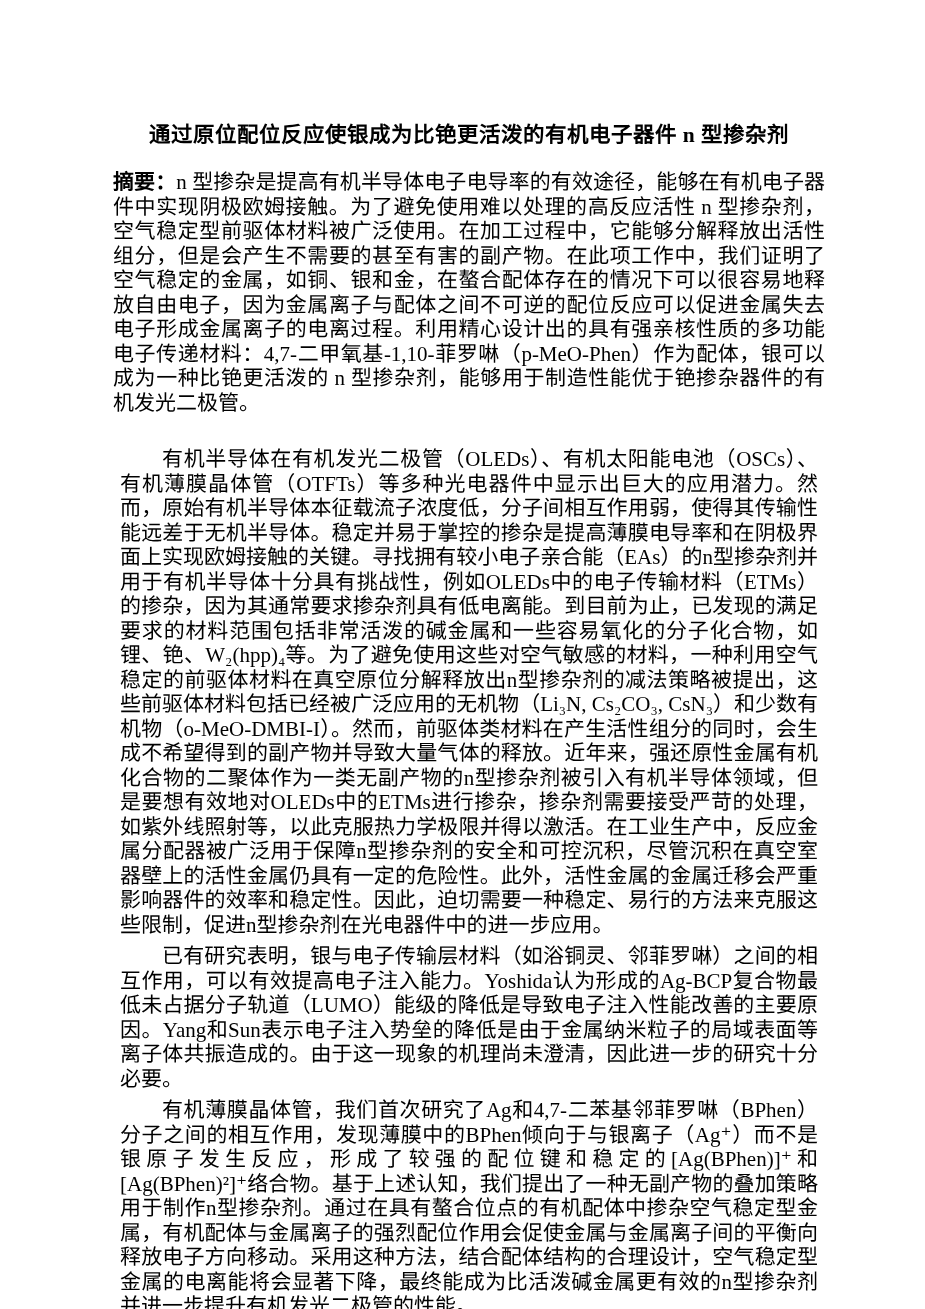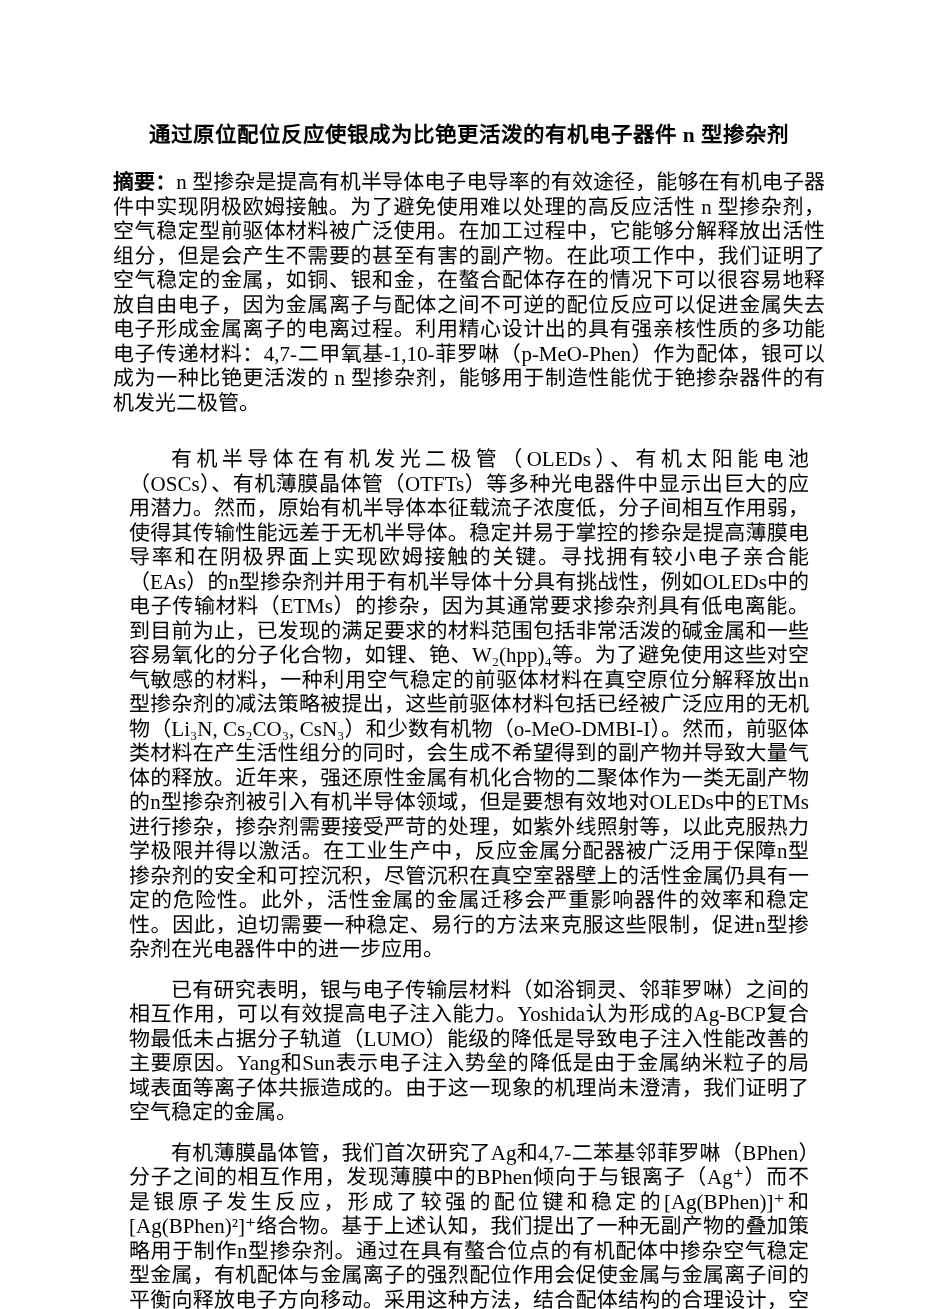--- a/index.html
+++ b/index.html
@@ -29,34 +29,34 @@
   }
   .abstract {
     margin: 0 0 32px 0;
     text-align: justify;
     text-justify: inter-ideograph;
   }
   .abstract-label {
     font-weight: bold;
   }
   .body-para {
-    margin: 16px;
+    margin: 7px;
     text-indent: 2em;
     text-align: justify;
     text-justify: inter-ideograph;
   }
 </style>
 </head>
 <body>
 
 <div class="page">
 
   <h1 class="doc-title">通过原位配位反应使银成为比铯更活泼的有机电子器件 n 型掺杂剂</h1>
 
   <p class="abstract"><span class="abstract-label">摘要：</span><span>n 型掺杂是提高有机半导体电子电导率的有效途径，能够在有机电子器件中实现阴极欧姆接触。为了避免使用难以处理的高反应活性 n 型掺杂剂，空气稳定型前驱体材料被广泛使用。在加工过程中，它能够分解释放出活性组分，但是会产生不需要的甚至有害的副产物。在此项工作中，我们证明了空气稳定的金属，如铜、银和金，在螯合配体存在的情况下可以很容易地释放自由电子，因为金属离子与配体之间不可逆的配位反应可以促进金属失去电子形成金属离子的电离过程。利用精心设计出的具有强亲核性质的多功能电子传递材料：4,7-二甲氧基-1,10-菲罗啉（p-MeO-Phen）作为配体，银可以成为一种比铯更活泼的 n 型掺杂剂，能够用于制造性能优于铯掺杂器件的有机发光二极管。</span></p>
 
   <p class="body-para">有机半导体在有机发光二极管（OLEDs）、有机太阳能电池（OSCs）、有机薄膜晶体管（OTFTs）等多种光电器件中显示出巨大的应用潜力。然而，原始有机半导体本征载流子浓度低，分子间相互作用弱，使得其传输性能远差于无机半导体。稳定并易于掌控的掺杂是提高薄膜电导率和在阴极界面上实现欧姆接触的关键。寻找拥有较小电子亲合能（EAs）的n型掺杂剂并用于有机半导体十分具有挑战性，例如OLEDs中的电子传输材料（ETMs）的掺杂，因为其通常要求掺杂剂具有低电离能。到目前为止，已发现的满足要求的材料范围包括非常活泼的碱金属和一些容易氧化的分子化合物，如锂、铯、W₂(hpp)₄等。为了避免使用这些对空气敏感的材料，一种利用空气稳定的前驱体材料在真空原位分解释放出n型掺杂剂的减法策略被提出，这些前驱体材料包括已经被广泛应用的无机物（Li₃N, Cs₂CO₃, CsN₃）和少数有机物（o-MeO-DMBI-I）。然而，前驱体类材料在产生活性组分的同时，会生成不希望得到的副产物并导致大量气体的释放。近年来，强还原性金属有机化合物的二聚体作为一类无副产物的n型掺杂剂被引入有机半导体领域，但是要想有效地对OLEDs中的ETMs进行掺杂，掺杂剂需要接受严苛的处理，如紫外线照射等，以此克服热力学极限并得以激活。在工业生产中，反应金属分配器被广泛用于保障n型掺杂剂的安全和可控沉积，尽管沉积在真空室器壁上的活性金属仍具有一定的危险性。此外，活性金属的金属迁移会严重影响器件的效率和稳定性。因此，迫切需要一种稳定、易行的方法来克服这些限制，促进n型掺杂剂在光电器件中的进一步应用。</p>
 
-  <p class="body-para">已有研究表明，银与电子传输层材料（如浴铜灵、邻菲罗啉）之间的相互作用，可以有效提高电子注入能力。Yoshida认为形成的Ag-BCP复合物最低未占据分子轨道（LUMO）能级的降低是导致电子注入性能改善的主要原因。Yang和Sun表示电子注入势垒的降低是由于金属纳米粒子的局域表面等离子体共振造成的。由于这一现象的机理尚未澄清，我们证明了空气稳定的金属。</p>
+  <p class="body-para">已有研究表明，银与电子传输层材料（如浴铜灵、邻菲罗啉）之间的相互作用，可以有效提高电子注入能力。Yoshida认为形成的Ag-BCP复合物最低未占据分子轨道（LUMO）能级的降低是导致电子注入性能改善的主要原因。Yang和Sun表示电子注入势垒的降低是由于金属纳米粒子的局域表面等离子体共振造成的。由于这一现象的机理尚未澄清，因此进一步的研究十分必要。</p>
 
   <p class="body-para">有机薄膜晶体管，我们首次研究了Ag和4,7-二苯基邻菲罗啉（BPhen）分子之间的相互作用，发现薄膜中的BPhen倾向于与银离子（Ag⁺）而不是银原子发生反应，形成了较强的配位键和稳定的[Ag(BPhen)]⁺和[Ag(BPhen)²]⁺络合物。基于上述认知，我们提出了一种无副产物的叠加策略用于制作n型掺杂剂。通过在具有螯合位点的有机配体中掺杂空气稳定型金属，有机配体与金属离子的强烈配位作用会促使金属与金属离子间的平衡向释放电子方向移动。采用这种方法，结合配体结构的合理设计，空气稳定型金属的电离能将会显著下降，最终能成为比活泼碱金属更有效的n型掺杂剂并进一步提升有机发光二极管的性能。</p>
 
 </div>
 
 </body></html>

